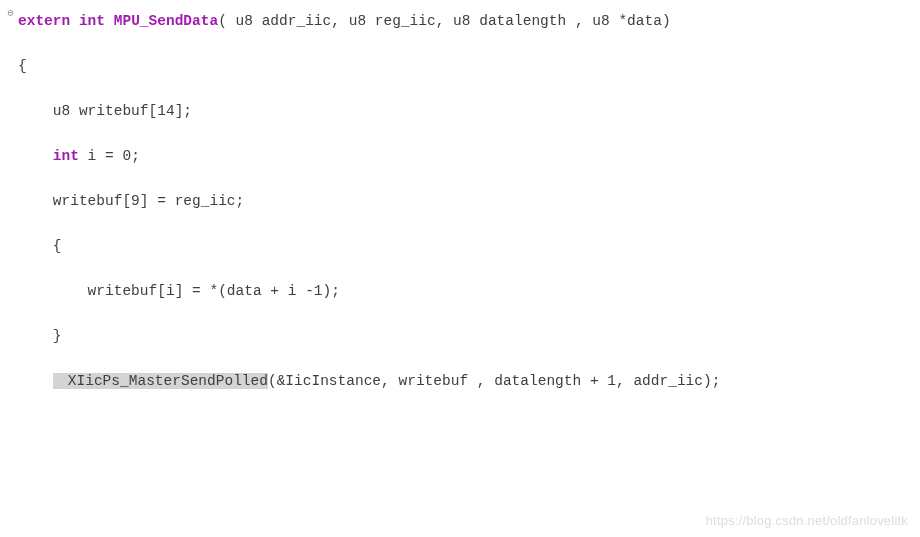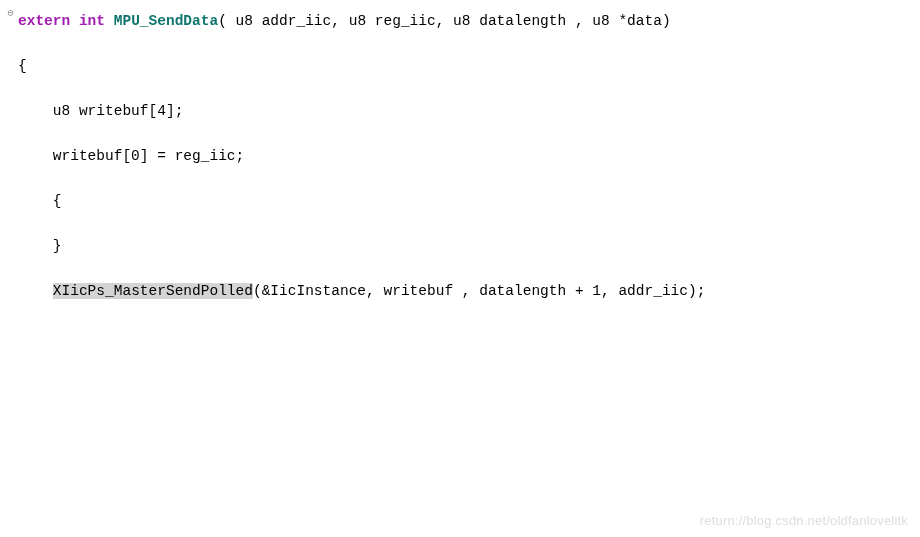--- a/index.html
+++ b/index.html
@@ -11,23 +11,23 @@
     line-height: 1.55;
     color: #222;
     width: 920px;
     height: 537px;
     box-sizing: border-box;
     position: relative;
     overflow: hidden;
   }
   .code-block { white-space: pre; }
   .kw  { color: #a21caf; font-weight: bold; }
-  .fnname { font-weight: bold; color: #0f766e; margin-top: 20px; }
-  .txt { color: #000000; }
-  .hl  { background: #d4d4d4; }
+  .fnname { font-weight: bold; color: #a21caf; margin-top: 20px; }
+  .txt { color: #404040; }
+  .hl  { background: #d4d4d4; padding-left: 15px; }
   .fold {
     display: inline-block;
     width: 9px; height: 9px;
     line-height: 8px;
     text-align: center;
     font-size: 10px;
     color: #888;
     margin-right: 0;
     vertical-align: 2px;
     position: absolute;
@@ -43,33 +43,35 @@
     font-size: 13px;
     letter-spacing: 0.2px;
     pointer-events: none;
   }
 </style>
 </head>
 <body>
 
 <div class="code-block" id="code-container"><span class="line"><span class="fold">⊖</span><span class="kw">extern</span><span class="txt"> </span><span class="kw">int</span><span class="txt"> </span><span class="fnname">MPU_SendData</span><span class="txt">( u8 addr_iic, u8 reg_iic, u8 datalength , u8 *data)</span></span>
 <span class="line"><span class="txt">{</span></span>
-<span class="line"><span class="txt">    u8 writebuf[4];</span></span>
-<span class="line"><span class="txt">    writebuf[0] = reg_iic;</span></span>
+<span class="line"><span class="txt">    u8 writebuf[14];</span></span>
+<span class="line"><span class="txt">    </span><span class="kw">int</span><span class="txt"> i = 0;</span></span>
+<span class="line"><span class="txt">    writebuf[9] = reg_iic;</span></span>
 <span class="line"><span class="txt">    {</span></span>
+<span class="line"><span class="txt">        writebuf[i] = *(data + i -1);</span></span>
 <span class="line"><span class="txt">    }</span></span>
 <span class="line"><span class="txt">    </span><span class="txt hl">XIicPs_MasterSendPolled</span><span class="txt">(&amp;IicInstance, writebuf , datalength + 1, addr_iic);</span></span>
 
 <span class="line"><span class="txt"></span></span>
 
 
 
 
 
 
 
 
 
 
 
 </div>
 
-<div class="watermark">return://blog.csdn.net/oldfanlovelitk</div>
+<div class="watermark">https://blog.csdn.net/oldfanlovelitk</div>
 
 </body></html>

